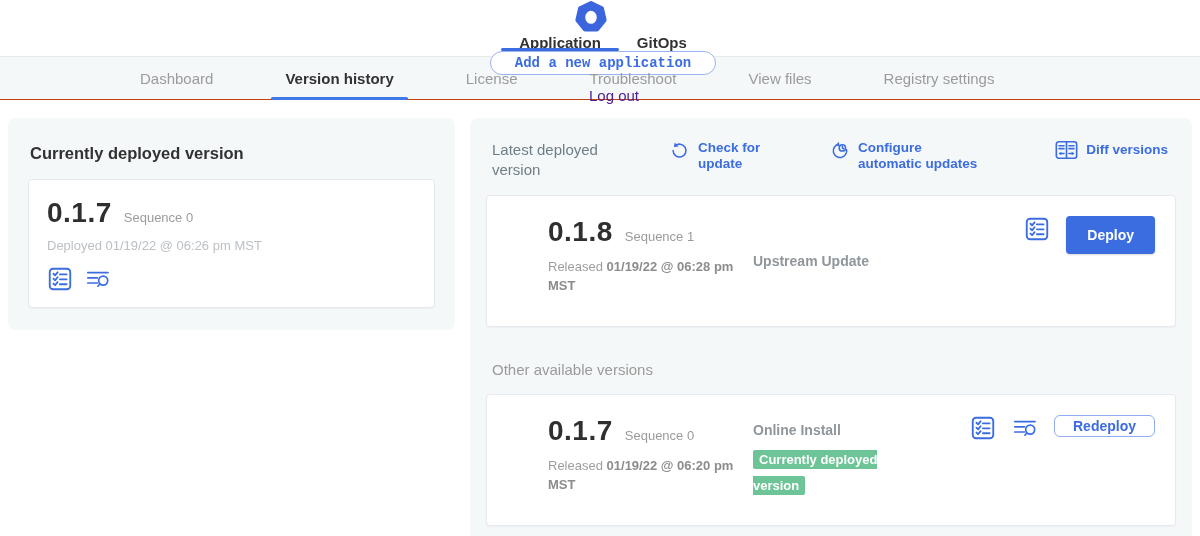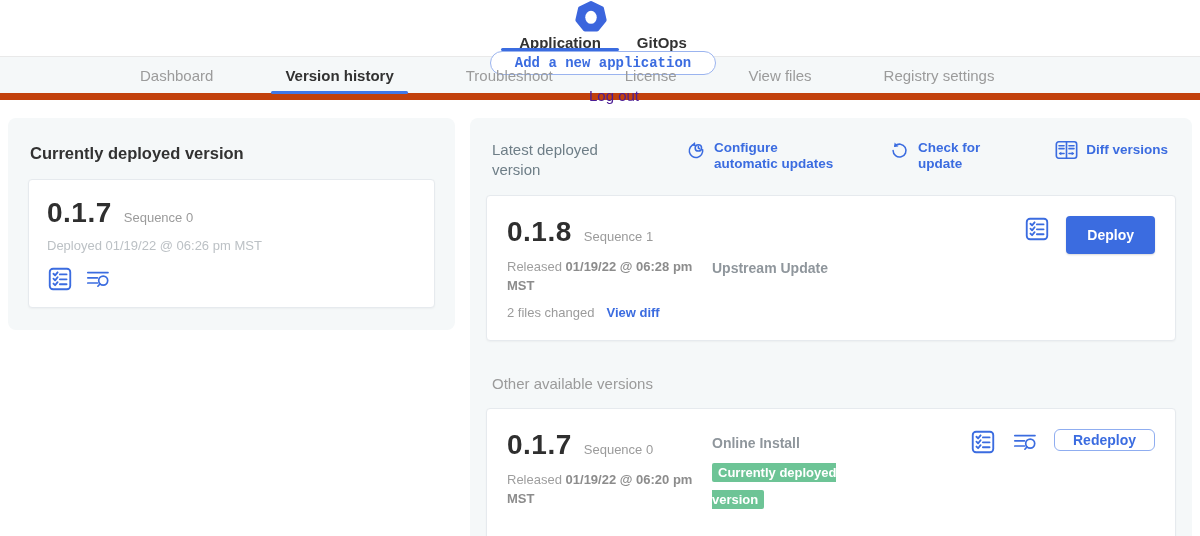--- a/index.html
+++ b/index.html
@@ -14,21 +14,21 @@
     color:#323232; position:relative; cursor:pointer; }
   .tab.active::after { content:""; position:absolute; left:0; right:0; bottom:0; height:3px;
     background:#3b6ce0; border-radius:2px; }
   .header-spacer { flex:1; }
   .pill-btn { height:34px; padding:3px 24px; background:#fff; border:1px solid #9bb4ef;
     border-radius:17px; color:#3b6ce0; font-size:14px; font-weight:700; cursor:pointer;
     font-family:Liberation Mono, monospace; }
   .logout { margin-left:32px; margin-right:10px; font-size:15px; color:#4c1d95; cursor:pointer;margin-top:12px; }
 
   
-  .subnav { height:44px; background:#f5f8f9; border-top:1px solid #e9e9e9; border-bottom:7px solid #c2410c;
+  .subnav { height:44px; background:#f5f8f9; border-top:1px solid #e9e9e9; border-bottom:1px solid #c2410c;
     display:flex; padding-left:118px; }
   .subnav-item { display:flex; align-items:center; padding:0 22px; margin-right:28px;
     font-size:15px; color:#9b9b9b; position:relative; cursor:pointer; white-space:nowrap; }
   .subnav-item.active { color:#323232; font-weight:600; }
   .subnav-item.active::after { content:""; position:absolute; left:8px; right:8px; bottom:-1px;
     height:3px; background:#4178e8; border-radius:2px; }
 
   
   .content { display:flex; align-items:flex-start; gap:15px; padding:18px 8px 0 8px; }
   .panel { background:#f5f8f9; border-radius:8px; }
@@ -56,21 +56,21 @@
   .rh-title { width:132px; flex:none; font-size:15px; color:#6e7e87; line-height:1.3; }
   .rh-link { display:flex; align-items:flex-start; gap:8px; color:#3b6ce0; font-size:13.5px;
     font-weight:600; line-height:1.22; cursor:pointer; }
   .rh-link svg { width:20px; height:20px; flex:none; margin-top:1px; }
   .link-check { margin-left:46px; width:98px; }
   .link-config { margin-left:62px; width:158px; }
   .link-diff { margin-left:auto; align-items:center; }
   .link-diff svg { width:23px; height:20px; margin-top:0; }
 
   .release-card { margin-top:16px; padding:20px; display:flex; align-items:stretch; min-height:132px; }
-  .rc-left { width:205px; flex:none; }
+  .rc-left { width:205px; flex:none;margin-left:41px; }
   .released { margin-top:10px; font-size:13px; color:#9e9e9e; line-height:1.45; max-width:200px; }
   .released .date { font-weight:700; color:#8c8c8c; }
   .files-row { margin-top:9px; font-size:13px; color:#9b9b9b; display:flex; gap:12px; align-items:baseline; }
   .view-diff { color:#3b6ce0; font-weight:600; cursor:pointer; }
   .rc-mid { align-self:center; font-size:14px; font-weight:600; color:#8f969c; }
   .rc-mid-stack { align-self:center; }
   .rc-right { margin-left:auto; display:flex; align-items:flex-start; gap:16px; }
 
   .deploy-btn { background:#3b6ce0; color:#fff; border:none; border-radius:4px; padding:11px 21px;
     font-size:14px; font-weight:700; cursor:pointer; font-family:inherit;
@@ -154,24 +154,24 @@
 </div>
 
 <div class="subnav">
   <div class="subnav-item">
     <span>Dashboard</span>
   </div>
   <div class="subnav-item active">
     <span>Version history</span>
   </div>
   <div class="subnav-item">
+    <span>License</span>
+  </div>
+  <div class="subnav-item">
     <span>Troubleshoot</span>
-  </div>
-  <div class="subnav-item">
-    <span>License</span>
   </div>
   <div class="subnav-item">
     <span>View files</span>
   </div>
   <div class="subnav-item">
     <span>Registry settings</span>
   </div>
 </div>
 
 <div class="content">
@@ -196,54 +196,50 @@
             </svg>
         </button>
       </div>
     </div>
   </div>
 
   <div class="panel right-panel">
 
     <div class="rh-row">
       <div class="rh-title">Latest deployed version</div>
+      <div class="rh-link link-check">
+        <svg viewBox="0 0 22 22">
+            <use href="#ic-refresh"></use>
+          </svg>
+        <span>Check for update</span>
+      </div>
       <div class="rh-link link-config">
         <svg viewBox="0 0 22 22">
             <use href="#ic-auto-update"></use>
           </svg>
         <span>Configure automatic updates</span>
       </div>
-      <div class="rh-link link-check">
-        <svg viewBox="0 0 22 22">
-            <use href="#ic-refresh"></use>
-          </svg>
-        <span>Check for update</span>
-      </div>
       <div class="rh-link link-diff">
         <svg viewBox="0 0 24 20">
             <use href="#ic-diff"></use>
           </svg>
         <span>Diff versions</span>
       </div>
     </div>
 
     <div class="white-card release-card">
       <div class="rc-left">
         <div class="ver-row">
           <span class="ver-num">0.1.8</span>
           <span class="ver-seq">Sequence 1</span>
         </div>
         <div class="released">
           <span>Released</span>
           <span class="date">01/19/22 @ 06:28 pm MST</span>
         </div>
-        <div class="files-row">
-          <span>2 files changed</span>
-          <span class="view-diff">View diff</span>
-        </div>
       </div>
       <div class="rc-mid">Upstream Update</div>
       <div class="rc-right">
         <button class="icon-btn">
           <svg viewBox="0 0 22 22">
               <use href="#ic-checklist"></use>
             </svg>
         </button>
         <button class="deploy-btn">Deploy</button>
       </div>

